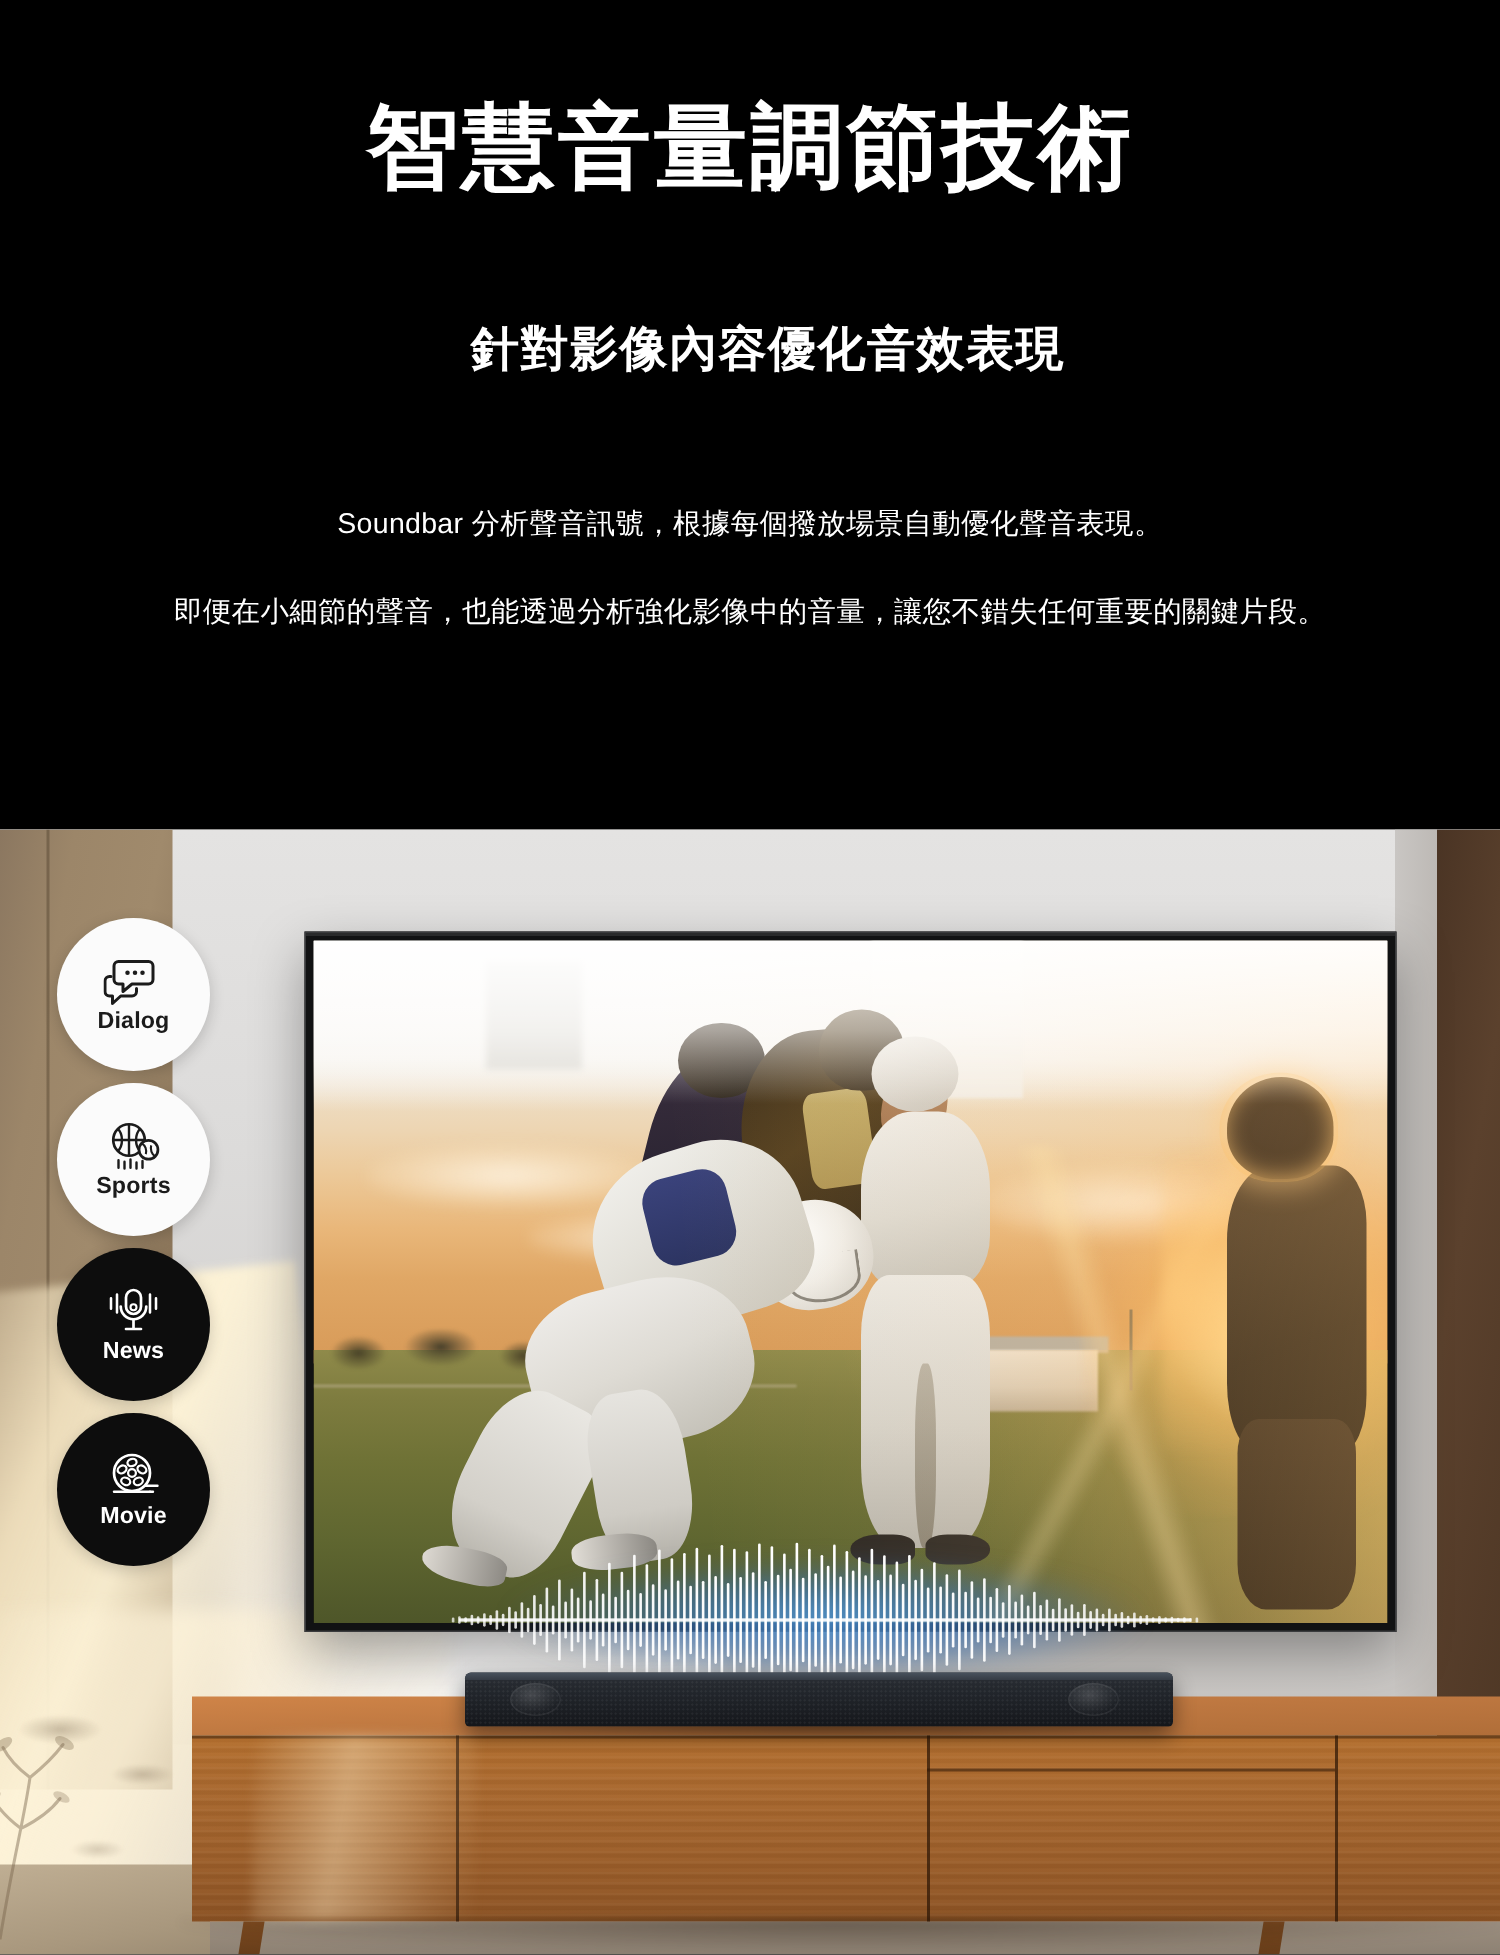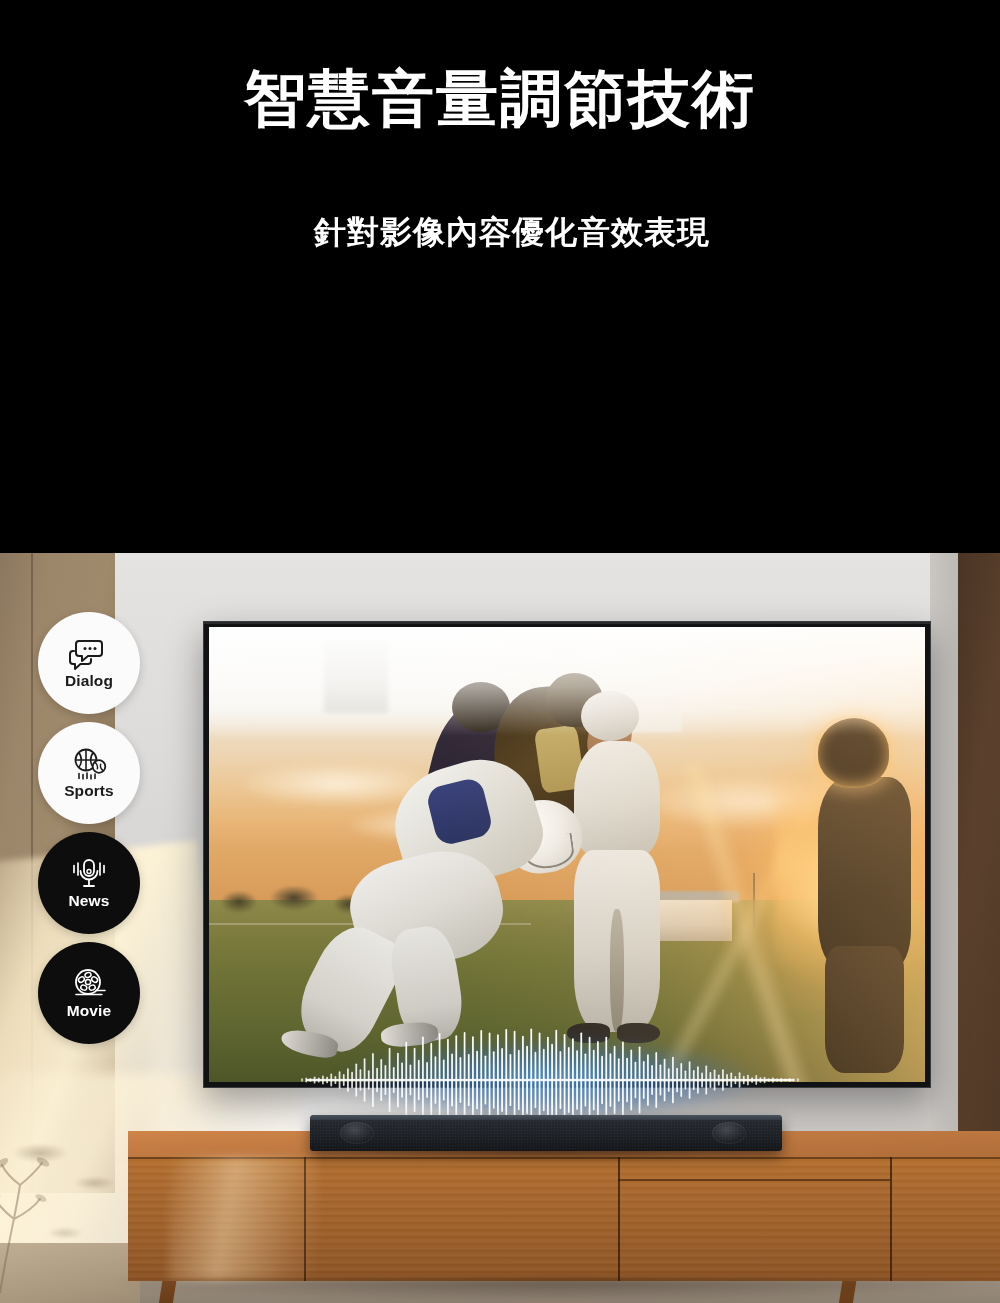--- a/index.html
+++ b/index.html
@@ -463,20 +463,24 @@
   }
 </style>
 </head>
 <body>
 
 <div id="page">
 
   <section class="hero">
     <h1 class="hero-title">智慧音量調節技術</h1>
     <h2 class="hero-sub">針對影像內容優化音效表現</h2>
+    <div class="hero-body">
+      <p class="l1">Soundbar 分析聲音訊號，根據每個撥放場景自動優化聲音表現。</p>
+      <p class="l2">即便在小細節的聲音，也能透過分析強化影像中的音量，讓您不錯失任何重要的關鍵片段。</p>
+    </div>
   </section>
 
   <section class="scene">
 
     <div class="wall-gray"></div>
     <div class="wall-light"></div>
     <div class="wall-beige"></div>
     <div class="wall-beige-seam"></div>
     <div class="sun-beam"></div>
     <div class="sun-beam2"></div>

